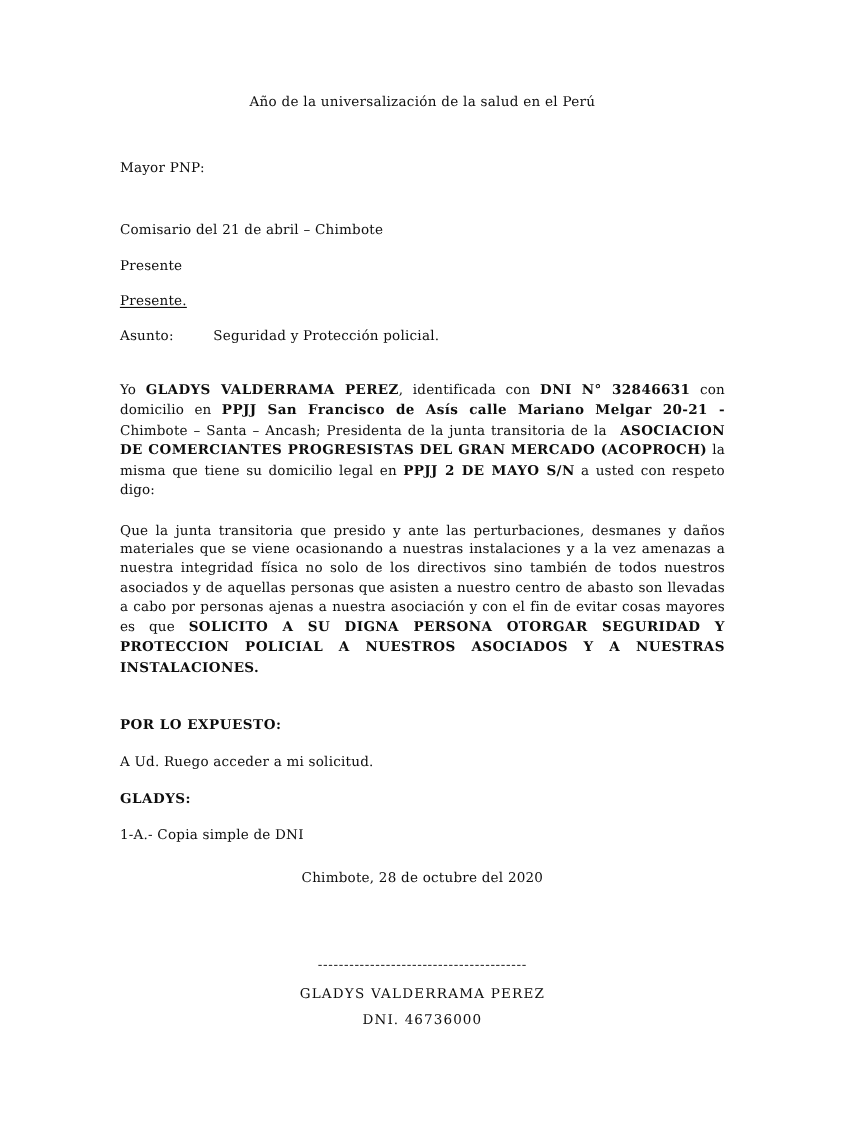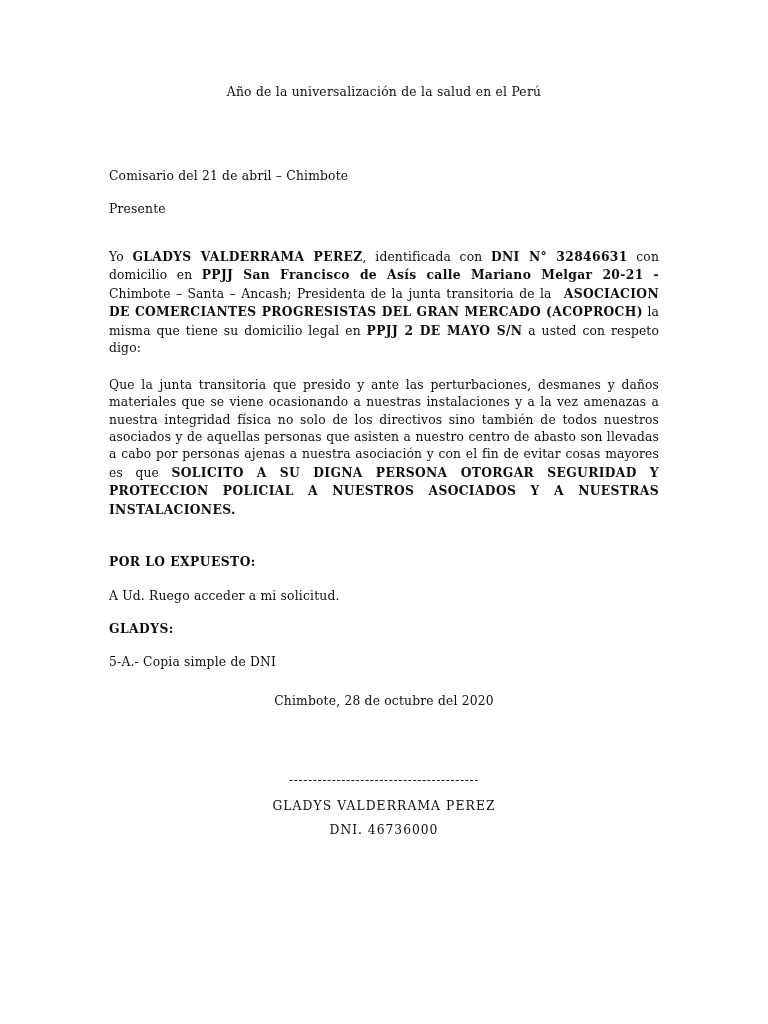--- a/index.html
+++ b/index.html
@@ -102,43 +102,50 @@
 </style>
 </head>
 <body>
 
 <div class="page">
   <div class="content">
 
     <div class="title-line">Año de la universalización de la salud en el Perú</div>
 
     <div class="addr-block">
+      <div class="addr-line">Mayor PNP:</div>
 
       <div style="height:24px"></div>
 
       <div class="addr-line">Comisario del 21 de abril – Chimbote</div>
 
       <div class="addr-line">Presente</div>
 
+      <div class="addr-line">
+        <span class="u">Presente.</span>
+      </div>
 
+      <div class="addr-line">
+        <span>Asunto:</span><span class="asunto-gap"></span><span>Seguridad y Protección  policial.</span>
+      </div>
     </div>
 
     <p class="para p1">
       <span>Yo </span><b>GLADYS VALDERRAMA PEREZ</b><span>, identificada con </span><b>DNI N° 32846631</b><span> con domicilio en </span><b>PPJJ San Francisco de Asís calle Mariano Melgar 20-21 -</b><span> Chimbote – Santa – Ancash; Presidenta de la junta transitoria de la </span><span class="sp"></span><b>ASOCIACION DE COMERCIANTES PROGRESISTAS DEL GRAN MERCADO (ACOPROCH)</b><span> la misma que tiene su domicilio legal en </span><b>PPJJ 2 DE MAYO S/N</b><span> a usted con respeto digo:</span>
     </p>
 
     <p class="para p2">
       <span>Que la junta transitoria que presido y ante las perturbaciones, desmanes y daños materiales que se viene ocasionando a nuestras instalaciones y a la vez amenazas a nuestra integridad física  no solo de los directivos sino también de todos nuestros asociados y de aquellas personas que asisten a nuestro centro de abasto son llevadas a cabo por personas ajenas a nuestra asociación y con el fin de evitar cosas mayores es que </span><b>SOLICITO A SU DIGNA PERSONA OTORGAR SEGURIDAD Y PROTECCION POLICIAL A NUESTROS ASOCIADOS Y A NUESTRAS INSTALACIONES.</b>
     </p>
 
     <div class="closing">
       <div class="ln b">POR LO EXPUESTO:</div>
       <div class="ln">A Ud. Ruego acceder a mi solicitud.</div>
       <div class="ln b">GLADYS:</div>
-      <div class="ln last">5-A.- Copia simple de DNI</div>
+      <div class="ln last">1-A.- Copia simple de DNI</div>
     </div>
 
     <div class="date-line">Chimbote, 28 de octubre del 2020</div>
 
     <div class="sig-block">
       <div class="sig-rule">----------------------------------------</div>
       <div class="sig-name">GLADYS VALDERRAMA PEREZ</div>
       <div class="sig-dni">DNI. 46736000</div>
     </div>
 

